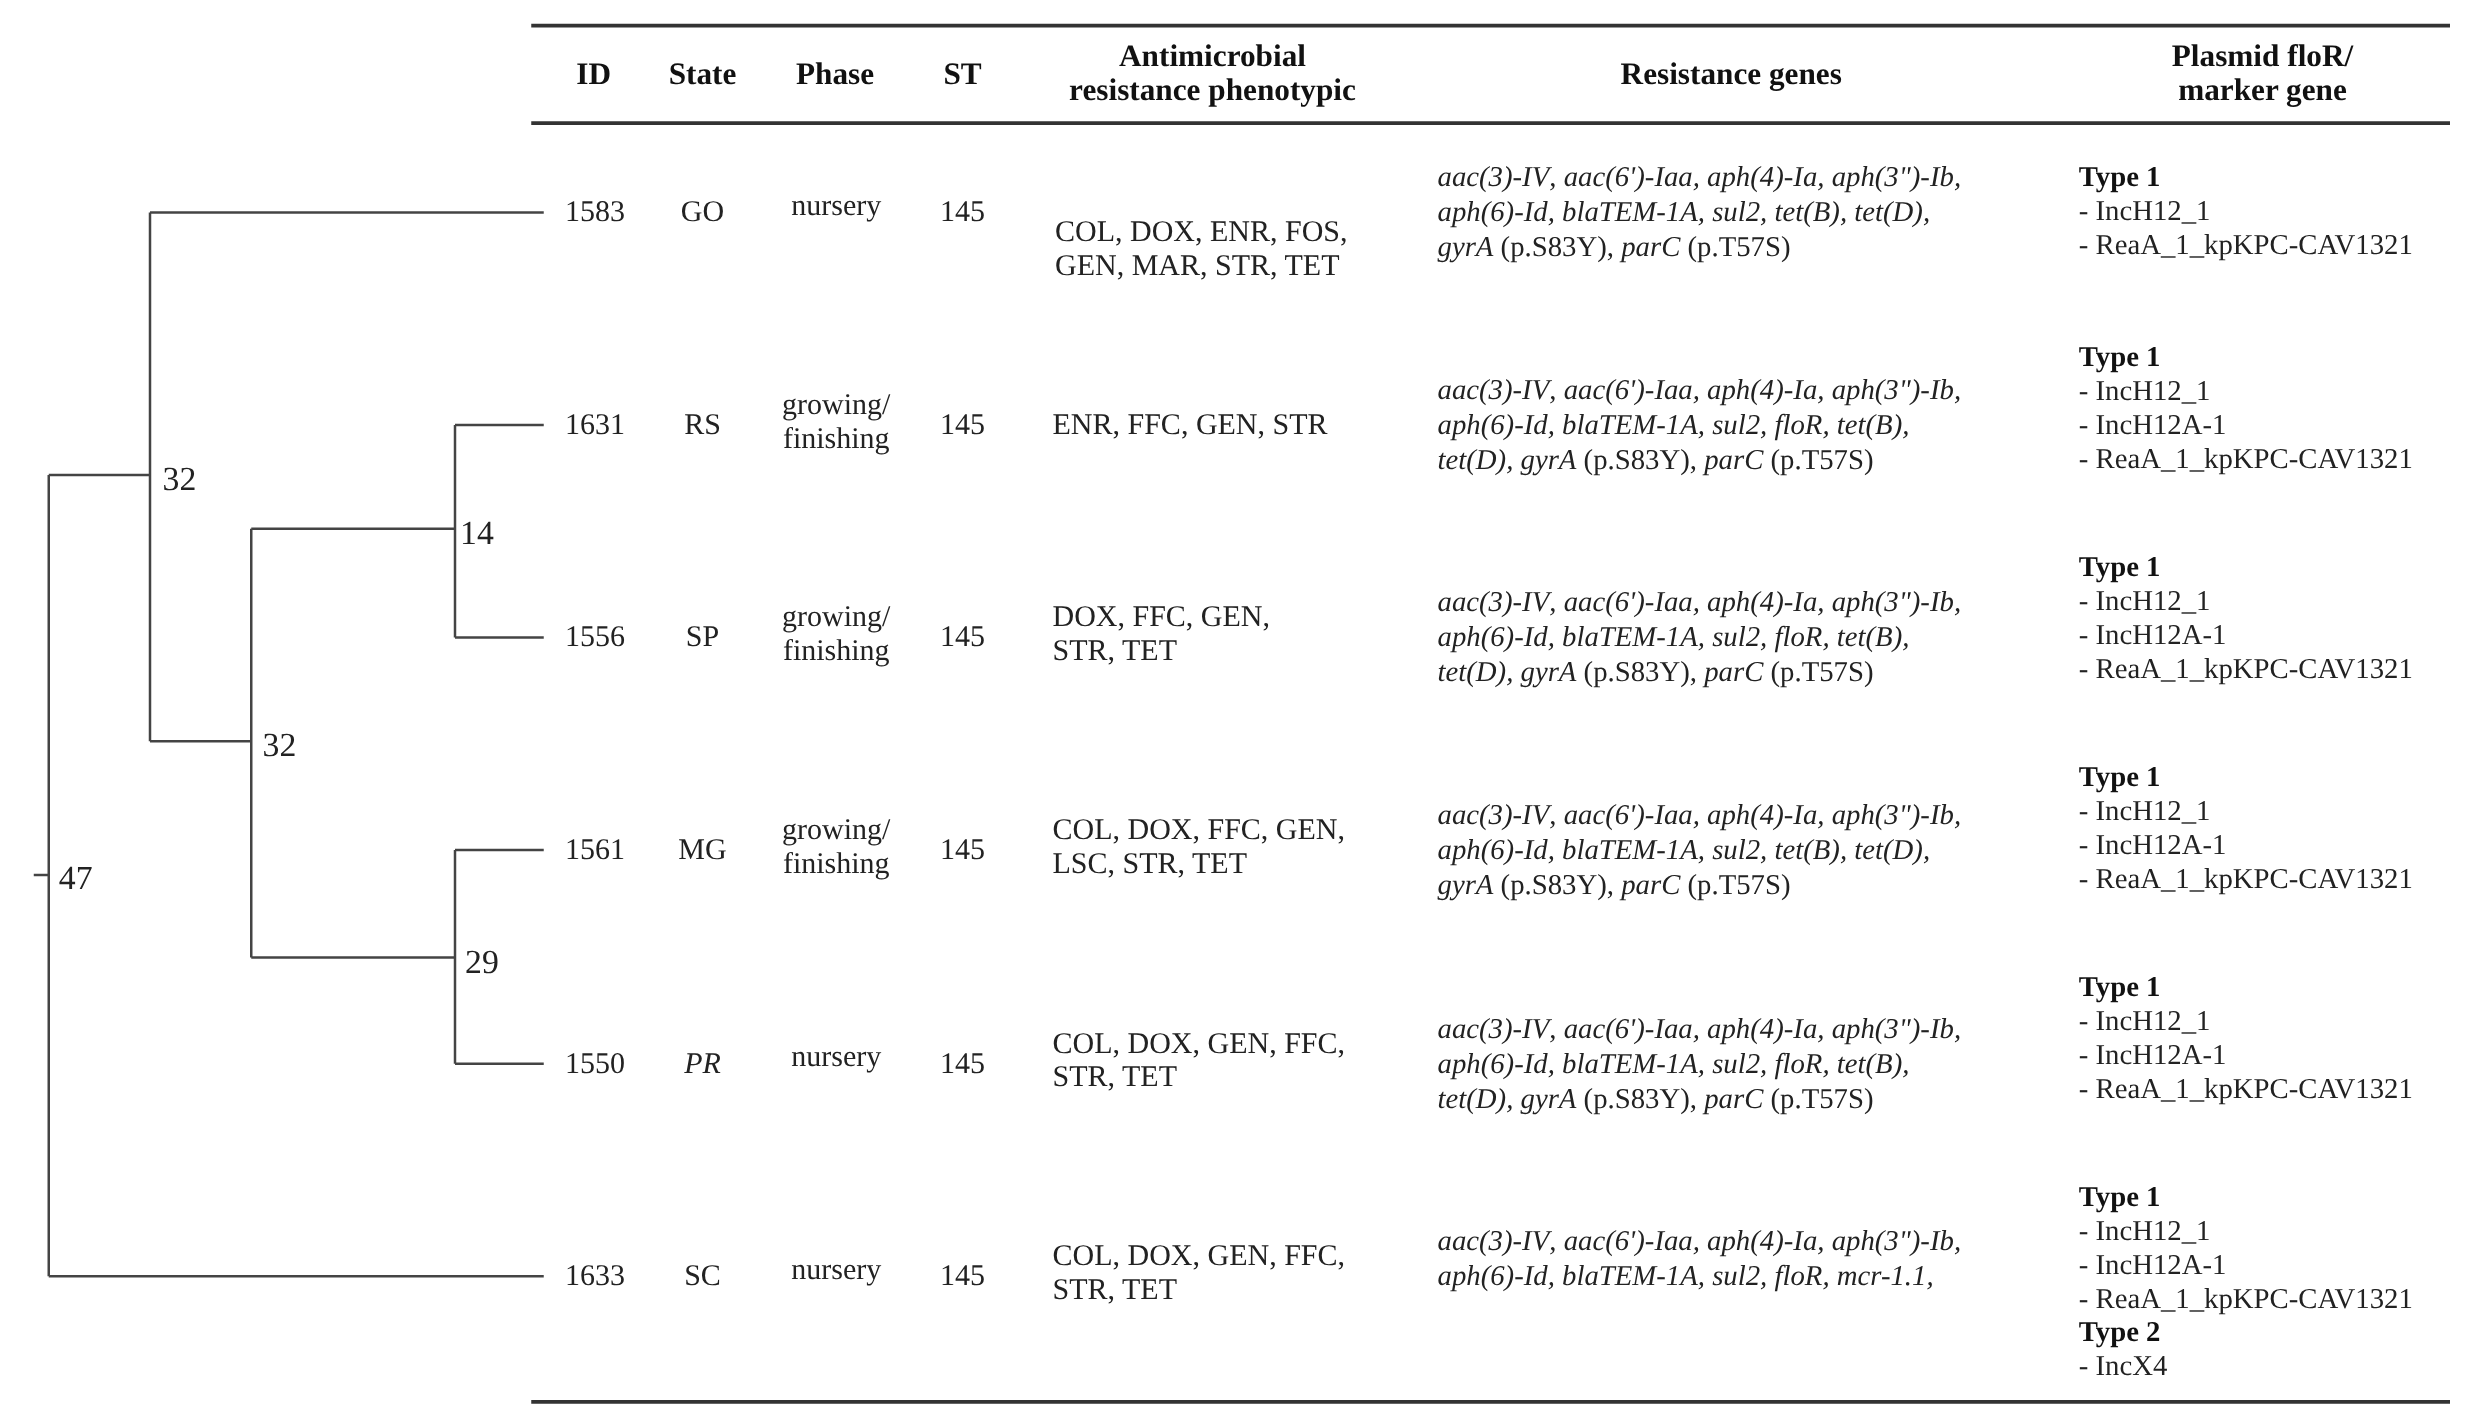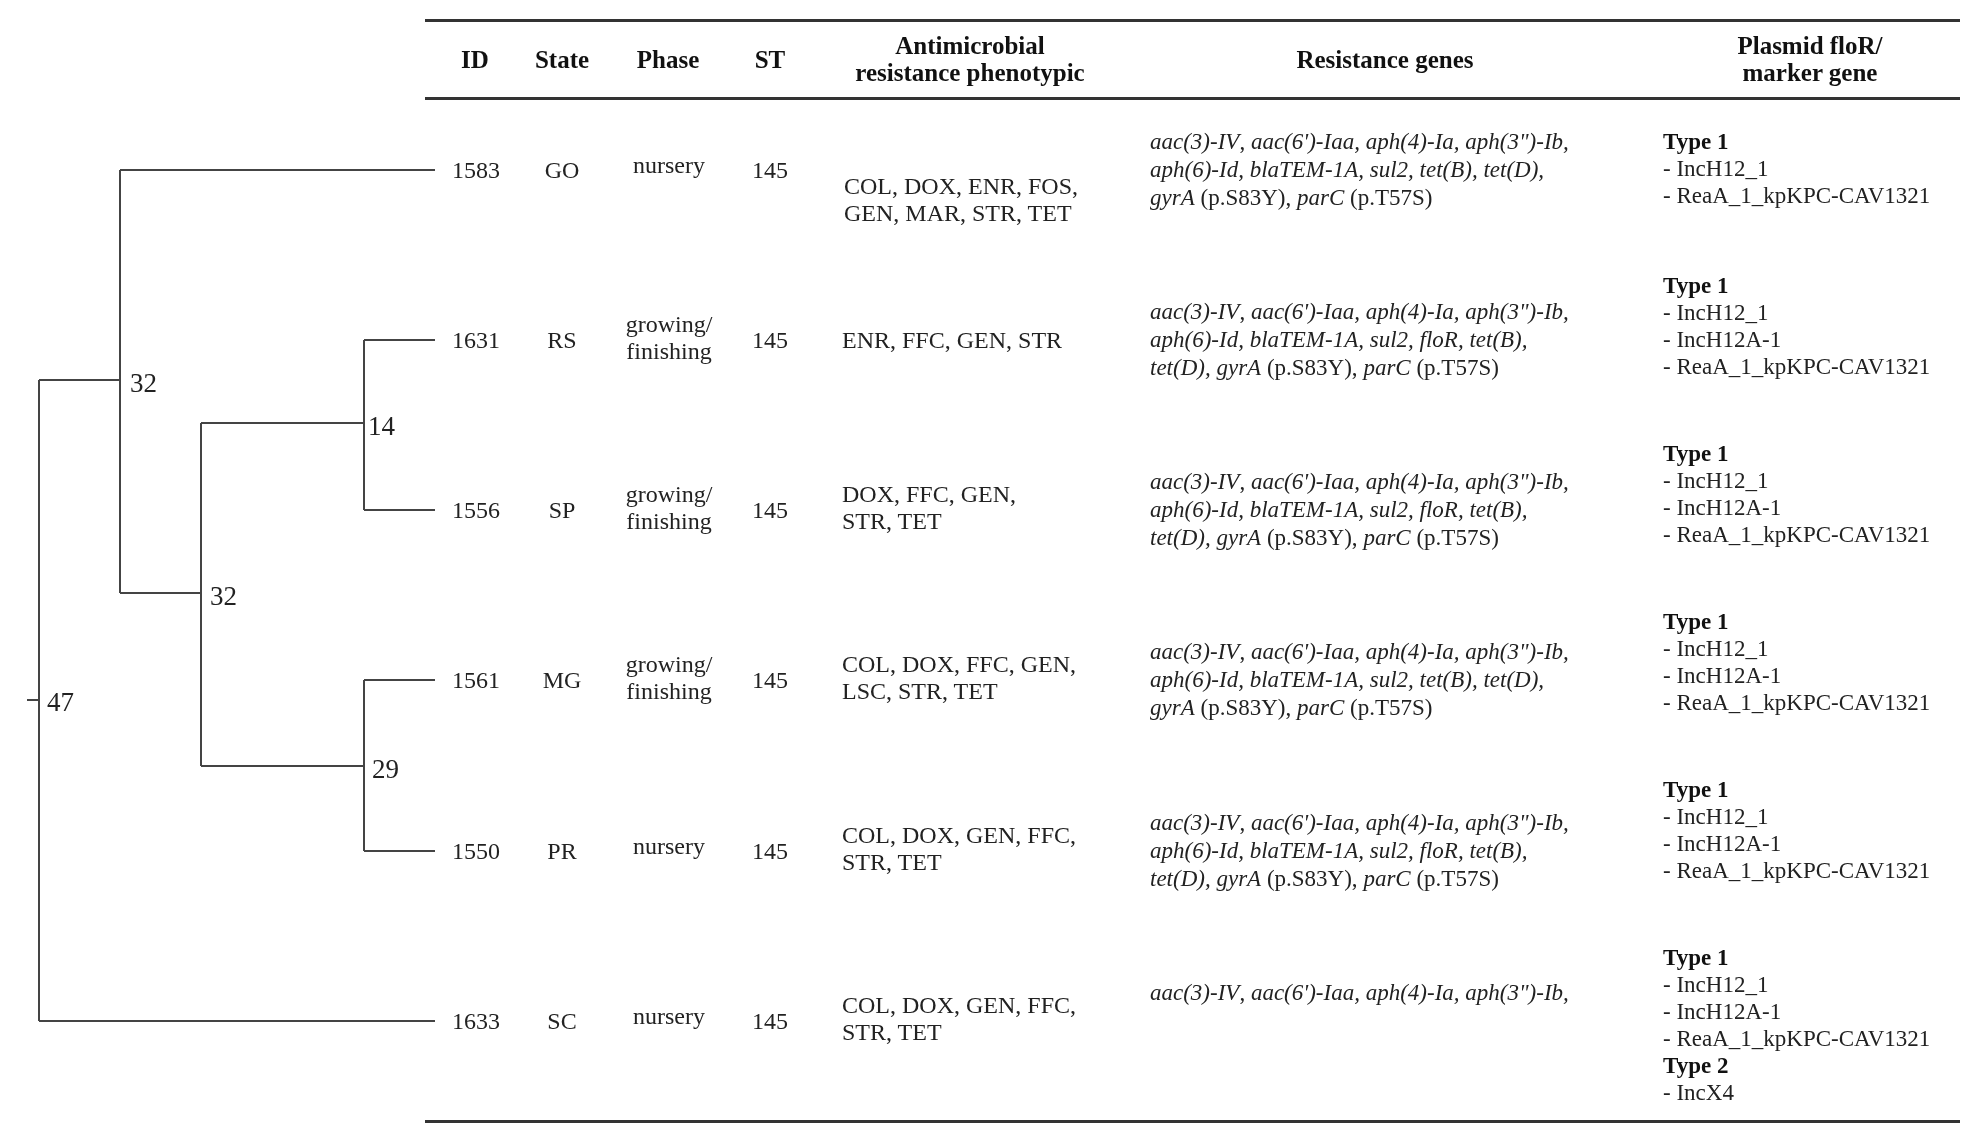--- a/index.html
+++ b/index.html
@@ -163,21 +163,21 @@
       </div>
       <div class="cell plasmid" style="left:1663px; top:608px; width:300px;">
         <div class="ptype">Type 1</div>
         <div>- IncH12_1</div>
         <div>- IncH12A-1</div>
         <div>- ReaA_1_kpKPC-CAV1321</div>
       </div>
     </div>
     <div>
       <div class="cell" style="left:452px; top:838px;">1550</div>
-      <div class="cell center" style="left:520px; top:838px; width:84px;">PR</div>
+      <div class="cell center" style="left:520px; top:838px; width:84px;font-style:italic;">PR</div>
       <div class="cell center" style="left:614px; top:833px; width:110px;">
         <div>nursery</div>
       </div>
       <div class="cell center" style="left:740px; top:838px; width:60px;">145</div>
       <div class="cell" style="left:842px; top:822px; width:300px;">
         <div>COL, DOX, GEN, FFC,</div>
         <div>STR, TET</div>
       </div>
       <div class="cell genes" style="left:1150px; top:809px; width:480px;">
         <div><i>aac(3)-IV</i><span>, </span><i>aac(6')-Iaa, aph(4)-Ia, aph(3")-Ib,</i></div>
@@ -197,20 +197,21 @@
       <div class="cell center" style="left:614px; top:1003px; width:110px;">
         <div>nursery</div>
       </div>
       <div class="cell center" style="left:740px; top:1008px; width:60px;">145</div>
       <div class="cell" style="left:842px; top:992px; width:300px;">
         <div>COL, DOX, GEN, FFC,</div>
         <div>STR, TET</div>
       </div>
       <div class="cell genes" style="left:1150px; top:979px; width:480px;">
         <div><i>aac(3)-IV</i><span>, </span><i>aac(6')-Iaa, aph(4)-Ia, aph(3")-Ib,</i></div>
+        <div><i>aph(6)-Id, blaTEM-1A, sul2, floR, mcr-1.1,</i></div>
       </div>
       <div class="cell plasmid" style="left:1663px; top:944px; width:300px;">
         <div class="ptype">Type 1</div>
         <div>- IncH12_1</div>
         <div>- IncH12A-1</div>
         <div>- ReaA_1_kpKPC-CAV1321</div>
         <div class="ptype">Type 2</div>
         <div>- IncX4</div>
       </div>
     </div>

